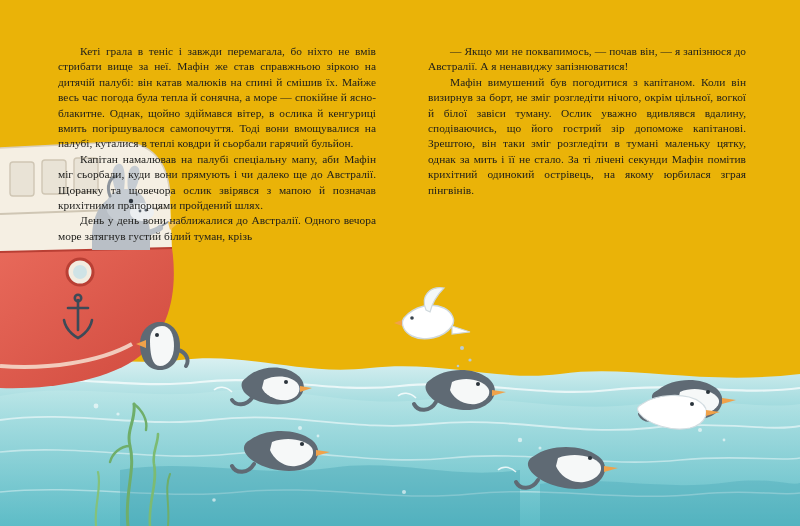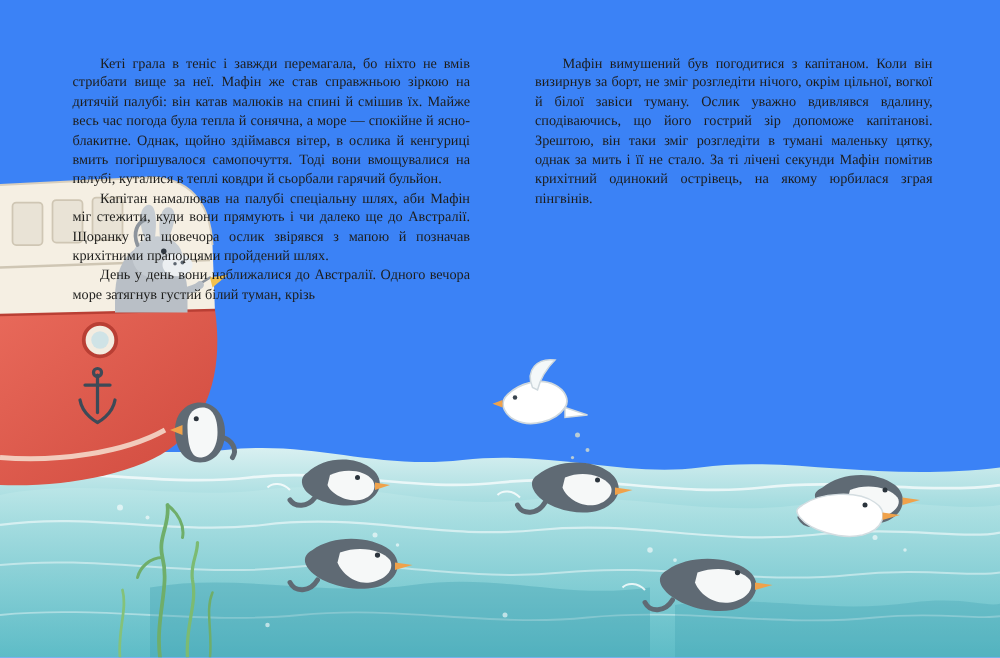--- a/index.html
+++ b/index.html
@@ -10,21 +10,21 @@
     width: 800px;
     height: 526px;
     overflow: hidden;
     background: #ffffff;
     font-family: "Liberation Serif", serif;
   }
   #page {
     position: relative;
     width: 800px;
     height: 526px;
-    background: #3b82f6;
+    background: #eab308;
     overflow: hidden;
   }
 
   
   .art {
     position: absolute;
     left: 0; top: 0;
     width: 800px; height: 526px;
     pointer-events: none;
   }
@@ -243,21 +243,22 @@
         <path d="M232,392 C226,386 218,386 214,390"></path>
         <path d="M416,398 C410,392 402,392 398,396"></path>
         <path d="M516,472 C510,466 502,466 498,470"></path>
       </g>
 
     </g>
   </svg>
 
   <div class="col left">
     <p class="indent">Кеті грала в теніс і завжди перемагала, бо ніхто не вмів стрибати вище за неї. Мафін же став справжньою зіркою на дитячій палубі: він катав малюків на спині й смішив їх. Майже весь час погода була тепла й сонячна, а море — спокійне й ясно-блакитне. Однак, щойно здіймався вітер, в ослика й кенгуриці вмить погіршувалося самопочуття. Тоді вони вмощувалися на палубі, куталися в теплі ковдри й сьорбали гарячий бульйон.</p>
-    <p class="indent">Капітан намалював на палубі спеціальну шлях, аби Мафін міг стежити, куди вони прямують і чи далеко ще до Австралії. Щоранку та щовечора ослик звірявся з мапою й позначав крихітними прапорцями пройдений шлях.</p>
+    <p class="indent">Капітан намалював на палубі спеціальну мапу, аби Мафін міг сьорбали, куди вони прямують і чи далеко ще до Австралії. Щоранку та щовечора ослик звірявся з мапою й позначав крихітними прапорцями пройдений шлях.</p>
     <p class="indent">День у день вони наближалися до Австралії. Одного вечора море затягнув густий білий туман, крізь</p>
   </div>
 
   <div class="col right">
+    <p class="dash">— Якщо ми не поквапимось, — почав він, — я запізнюся до Австралії. А я ненавиджу запізнюватися!</p>
     <p class="indent">Мафін вимушений був погодитися з капітаном. Коли він визирнув за борт, не зміг розгледіти нічого, окрім цільної, вогкої й білої завіси туману. Ослик уважно вдивлявся вдалину, сподіваючись, що його гострий зір допоможе капітанові. Зрештою, він таки зміг розгледіти в тумані маленьку цятку, однак за мить і її не стало. За ті лічені секунди Мафін помітив крихітний одинокий острівець, на якому юрбилася зграя пінгвінів.</p>
   </div>
 
 </div>
 
 </body></html>

